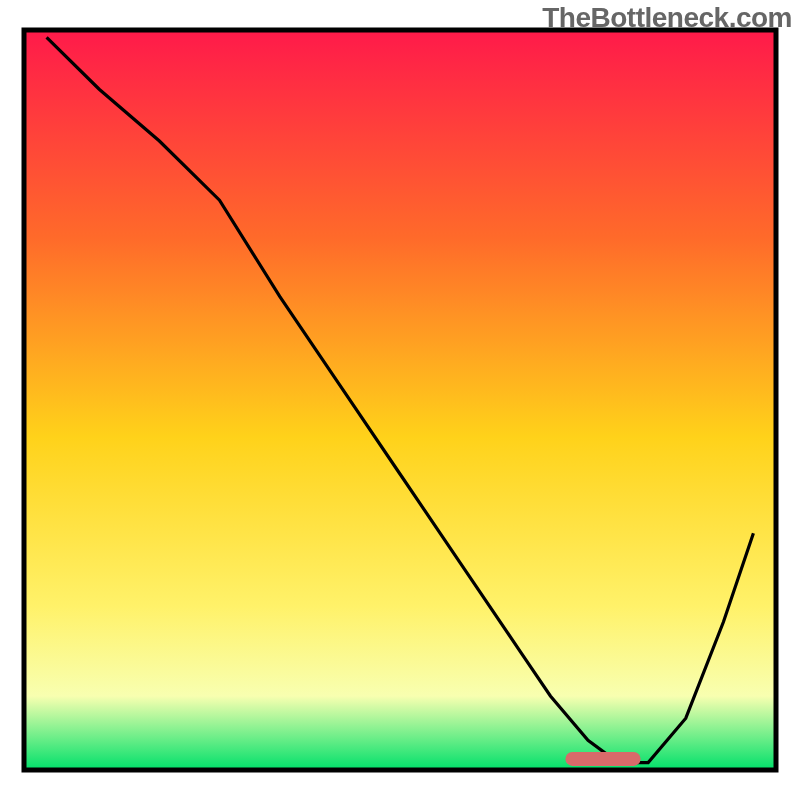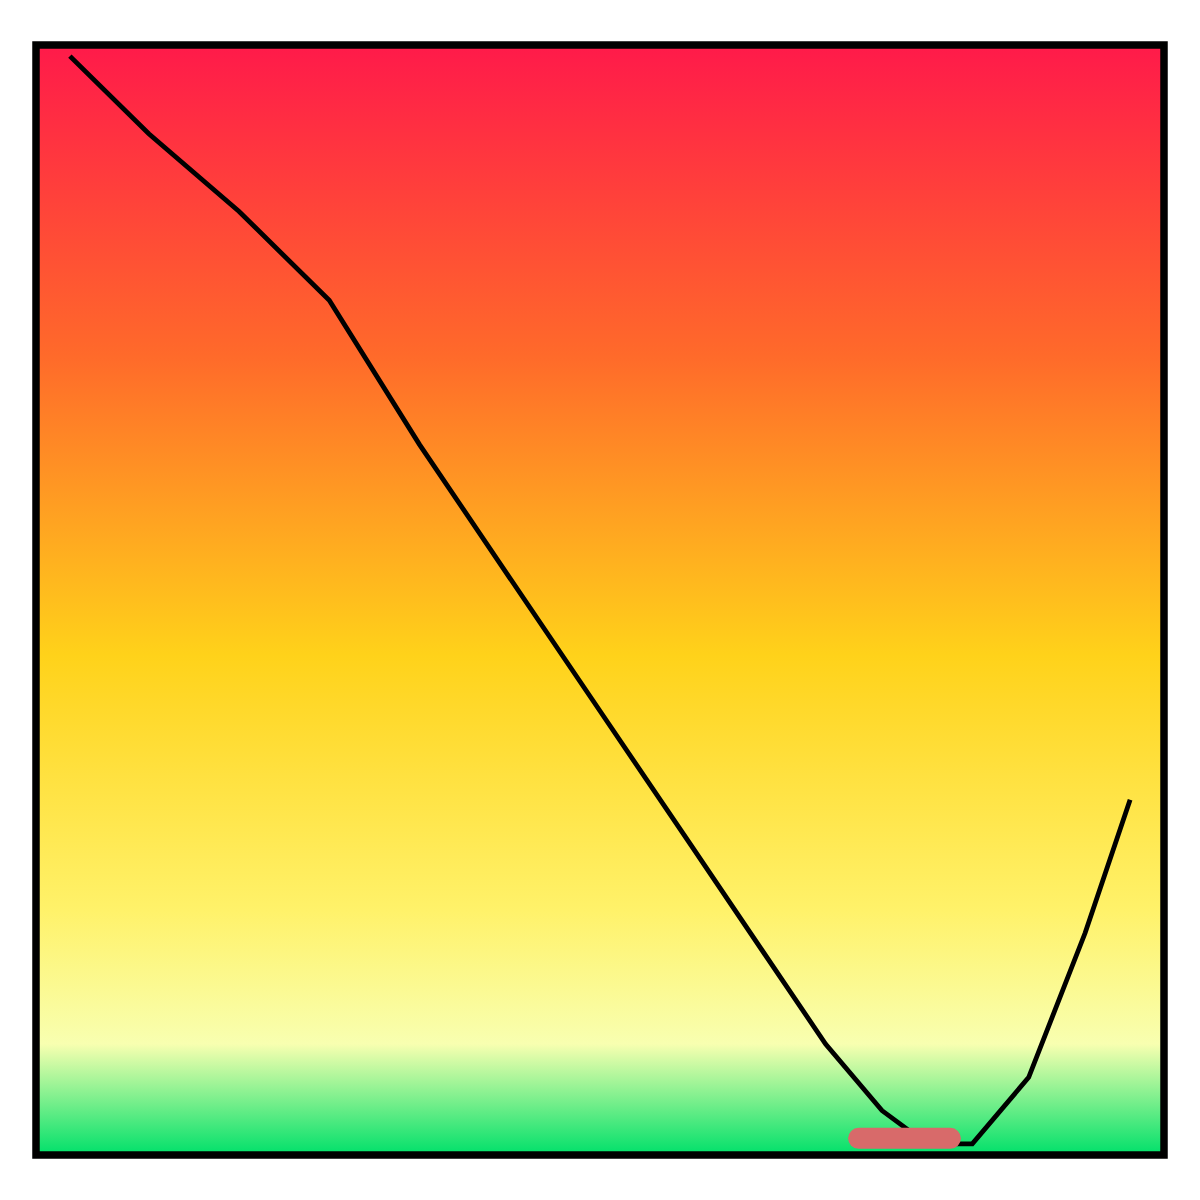--- a/index.html
+++ b/index.html
@@ -28,20 +28,21 @@
     position: absolute;
     left: 0;
     top: 0;
   }
 </style>
 </head>
 <body>
 
 <div class="stage">
 
+  <div class="watermark">TheBottleneck.com</div>
 
   <svg class="plot" width="800" height="800" viewBox="0 0 800 800">
     <defs>
       <linearGradient id="bg-grad" x1="0" y1="0" x2="0" y2="1">
         <stop id="g0" offset="0%" stop-color="#ff1a4a"></stop>
         <stop id="g1" offset="28%" stop-color="#ff6a2a"></stop>
         <stop id="g2" offset="55%" stop-color="#ffd21a"></stop>
         <stop id="g3" offset="78%" stop-color="#fff26a"></stop>
         <stop id="g4" offset="90%" stop-color="#f8ffb0"></stop>
         <stop id="g5" offset="100%" stop-color="#00e06a"></stop>

